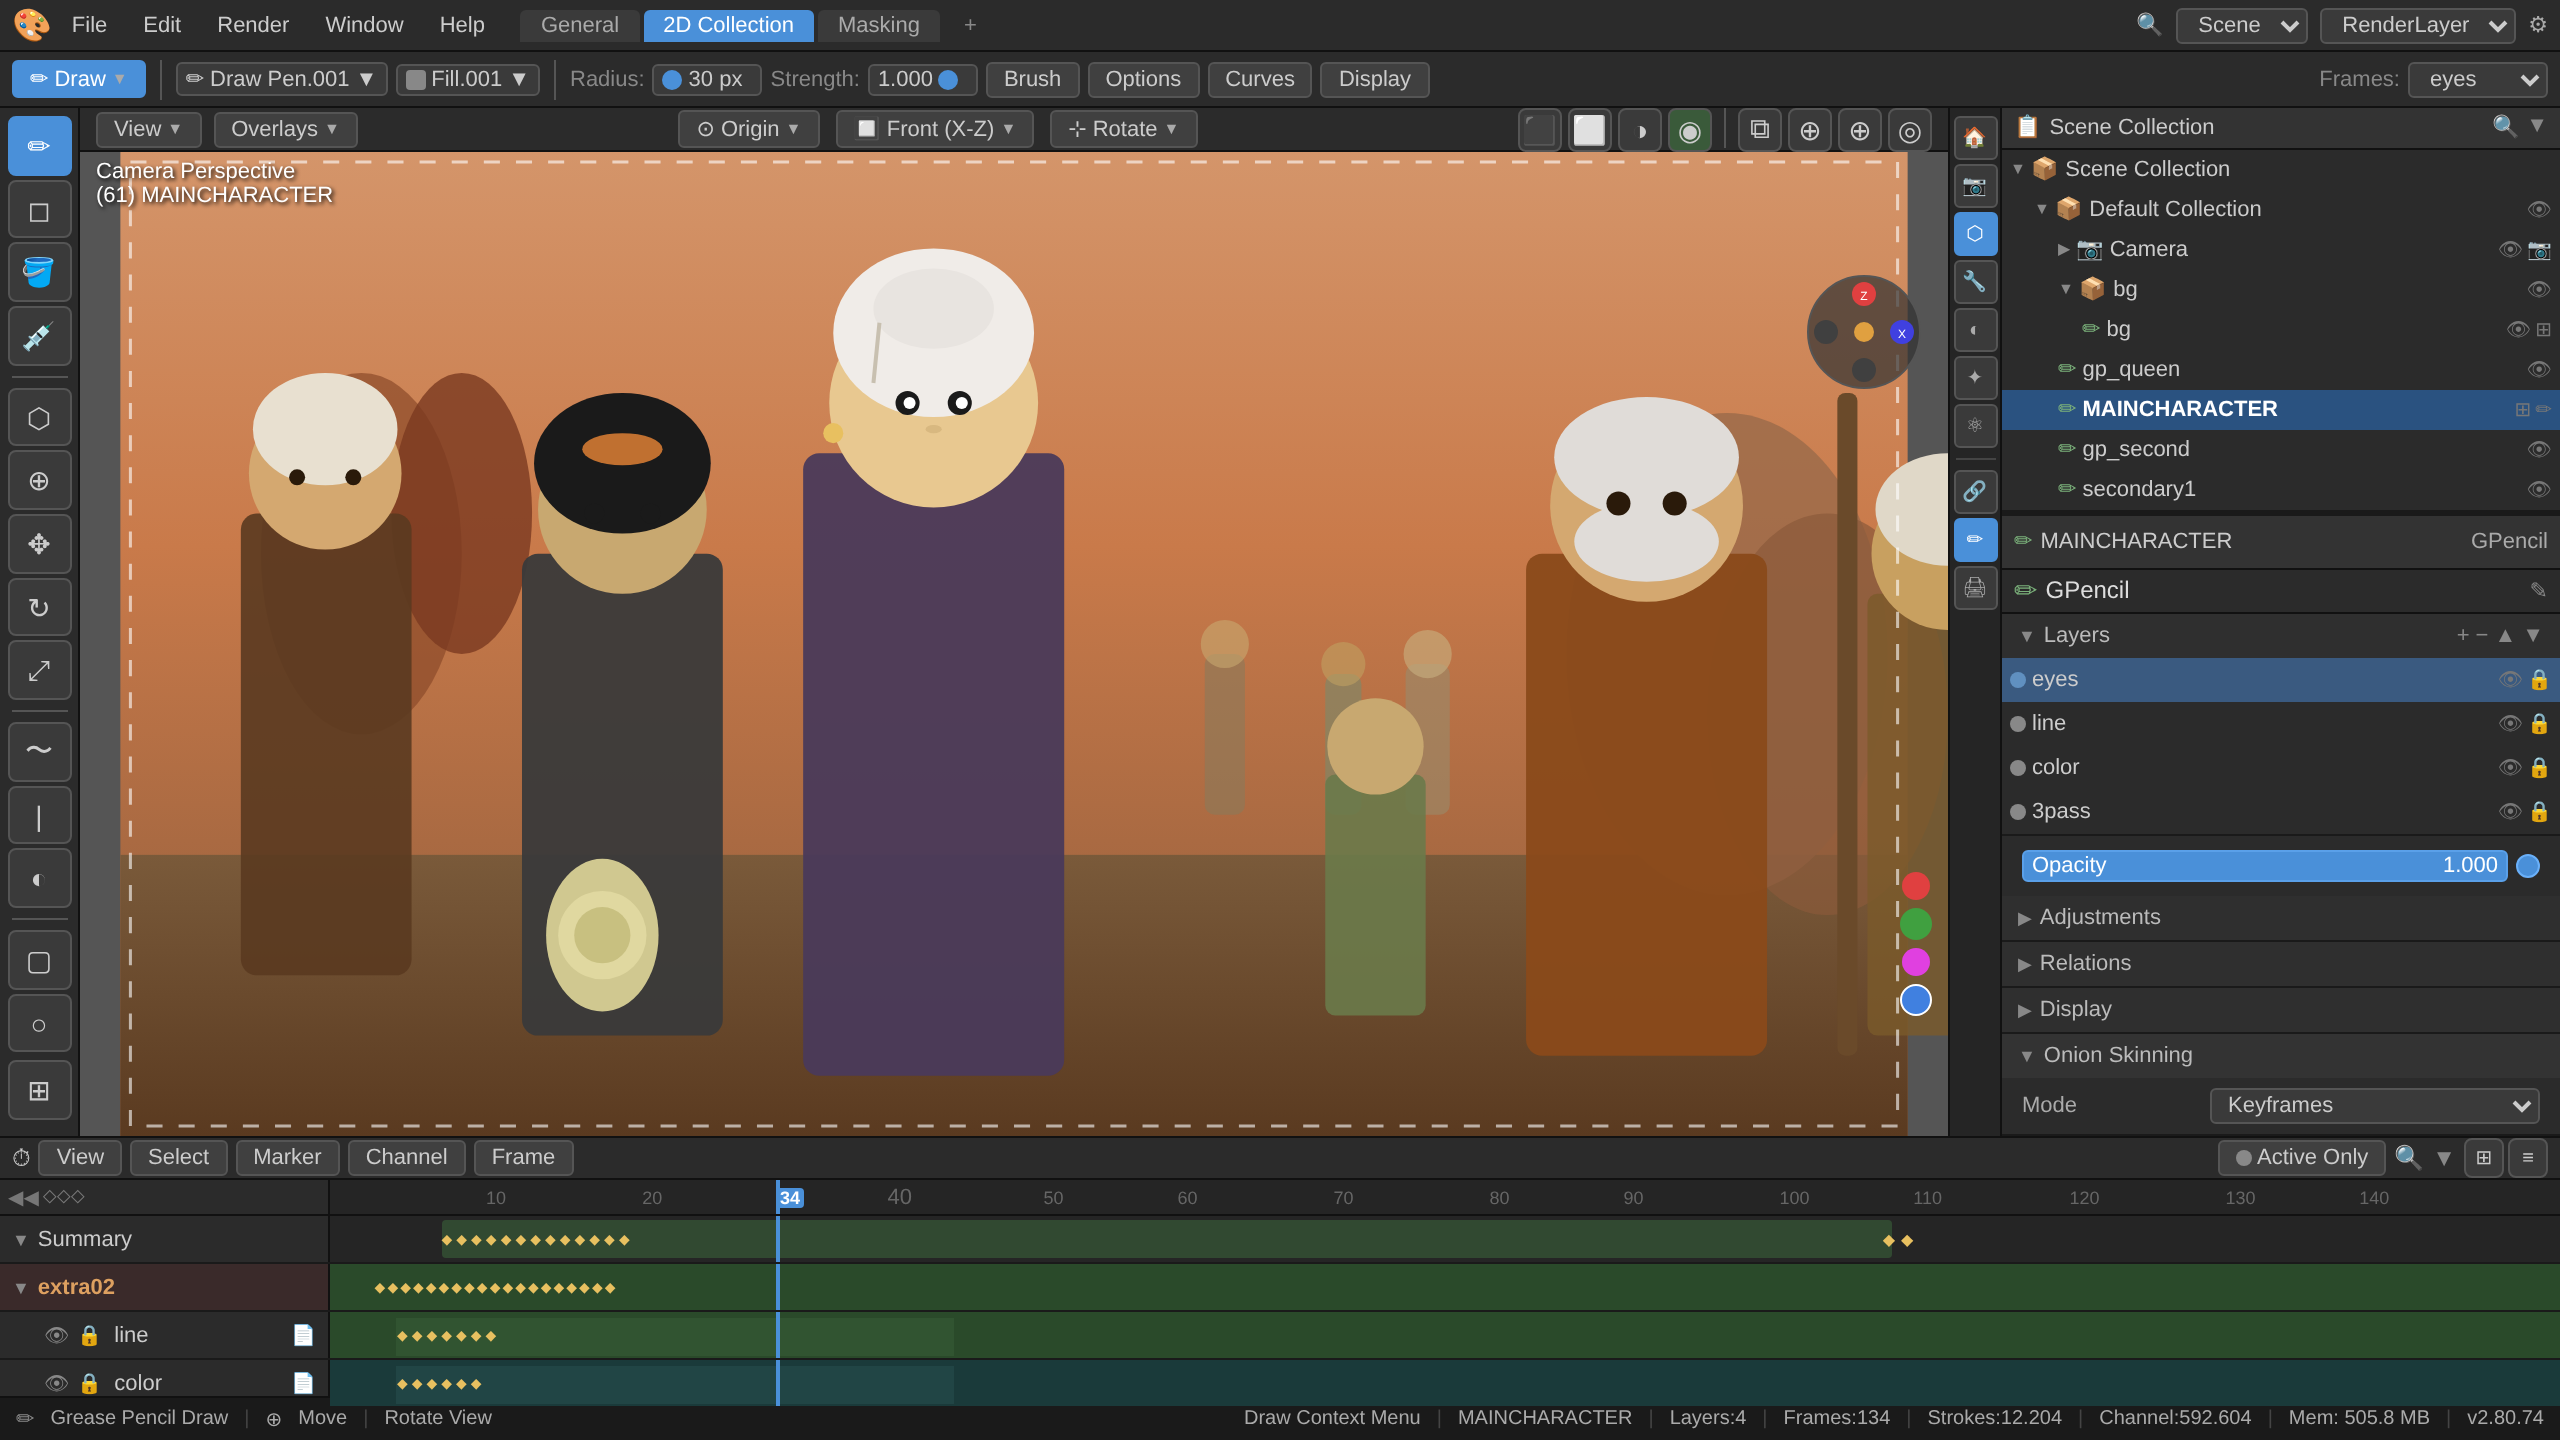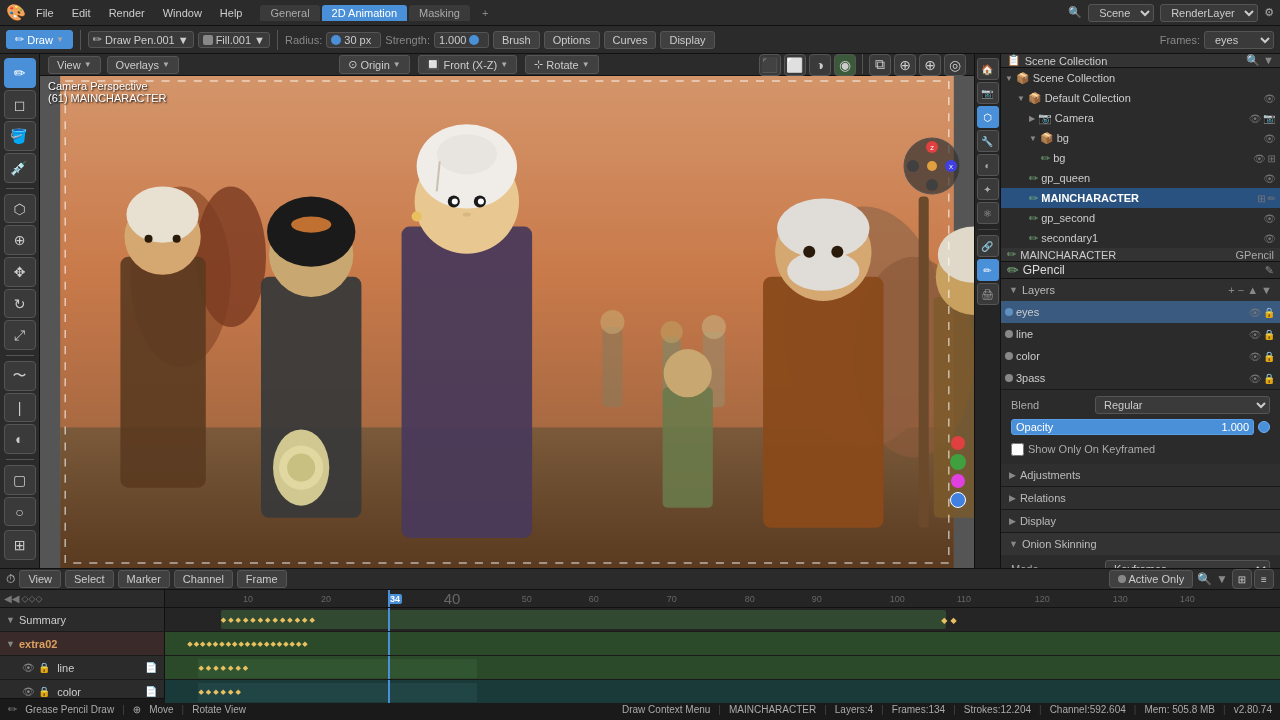--- a/index.html
+++ b/index.html
@@ -448,21 +448,21 @@
 
 <div class="top-menu">
   <span style="font-size:16px;">🎨</span>
   <span class="menu-item">File</span>
   <span class="menu-item">Edit</span>
   <span class="menu-item">Render</span>
   <span class="menu-item">Window</span>
   <span class="menu-item">Help</span>
   <div class="workspace-tabs">
     <div class="workspace-tab">General</div>
-    <div class="workspace-tab active">2D Animation</div>
+    <div class="workspace-tab active">2D Collection</div>
     <div class="workspace-tab">Masking</div>
     <div class="workspace-tab plus">+</div>
   </div>
   <div class="right-side">
     <span>🔍</span>
     <select class="scene-selector">
       <option>Scene</option>
     </select>
     <select class="scene-selector">
       <option>RenderLayer</option>
@@ -850,35 +850,25 @@
             <div class="layer-icons">
               <span class="layer-icon">👁</span>
               <span class="layer-icon">🔒</span>
             </div>
           </div>
         </div>
       </div>
 
       <div style="padding:4px 6px;">
         <div class="prop-row">
-          <span class="prop-label">Blend</span>
-          <select class="prop-select">
-            <option>Regular</option>
-          </select>
-        </div>
-        <div class="prop-row">
           <div class="prop-full">
             <span>Opacity</span>
             <span>1.000</span>
           </div>
           <span class="prop-dot-btn blue"></span>
-        </div>
-        <div class="prop-row">
-          <input type="checkbox" class="prop-checkbox" style="">
-          <span style="font-size:11px;color:#aaa;">Show Only On Keyframed</span>
         </div>
       </div>
 
       <div class="collapsible-section">
         <div class="coll-header">
           <span class="coll-arrow">▶</span>
           <span class="coll-title">Adjustments</span>
         </div>
       </div>
       <div class="collapsible-section">
@@ -942,21 +932,21 @@
       <div style="width:165px;background:#2b2b2b;border-right:1px solid #111;display:flex;align-items:center;padding:0 4px;font-size:10px;color:#777;">
         <span>◀◀</span>
         <span style="margin:0 2px;">⬦⬦⬦</span>
       </div>
       <div style="flex:1;position:relative;overflow:hidden;">
         <div style="display:flex;width:100%;height:100%;align-items:center;">
           <span style="font-size:9px;color:#666;position:absolute;left:1%;"> </span>
           <span style="font-size:9px;color:#666;position:absolute;left:7%;">10</span>
           <span style="font-size:9px;color:#666;position:absolute;left:14%;">20</span>
           <span style="font-size:9px;color:#fff;position:absolute;left:20%;font-weight:bold;background:#4a90d9;padding:0 2px;border-radius:2px;">34</span>
-          <span style="font-size:15px;color:#666;position:absolute;left:25%;">40</span>
+          <span style="font-size:11px;color:#666;position:absolute;left:25%;">40</span>
           <span style="font-size:9px;color:#666;position:absolute;left:32%;">50</span>
           <span style="font-size:9px;color:#666;position:absolute;left:38%;">60</span>
           <span style="font-size:9px;color:#666;position:absolute;left:45%;">70</span>
           <span style="font-size:9px;color:#666;position:absolute;left:52%;">80</span>
           <span style="font-size:9px;color:#666;position:absolute;left:58%;">90</span>
           <span style="font-size:9px;color:#666;position:absolute;left:65%;">100</span>
           <span style="font-size:9px;color:#666;position:absolute;left:71%;">110</span>
           <span style="font-size:9px;color:#666;position:absolute;left:78%;">120</span>
           <span style="font-size:9px;color:#666;position:absolute;left:85%;">130</span>
           <span style="font-size:9px;color:#666;position:absolute;left:91%;">140</span>

